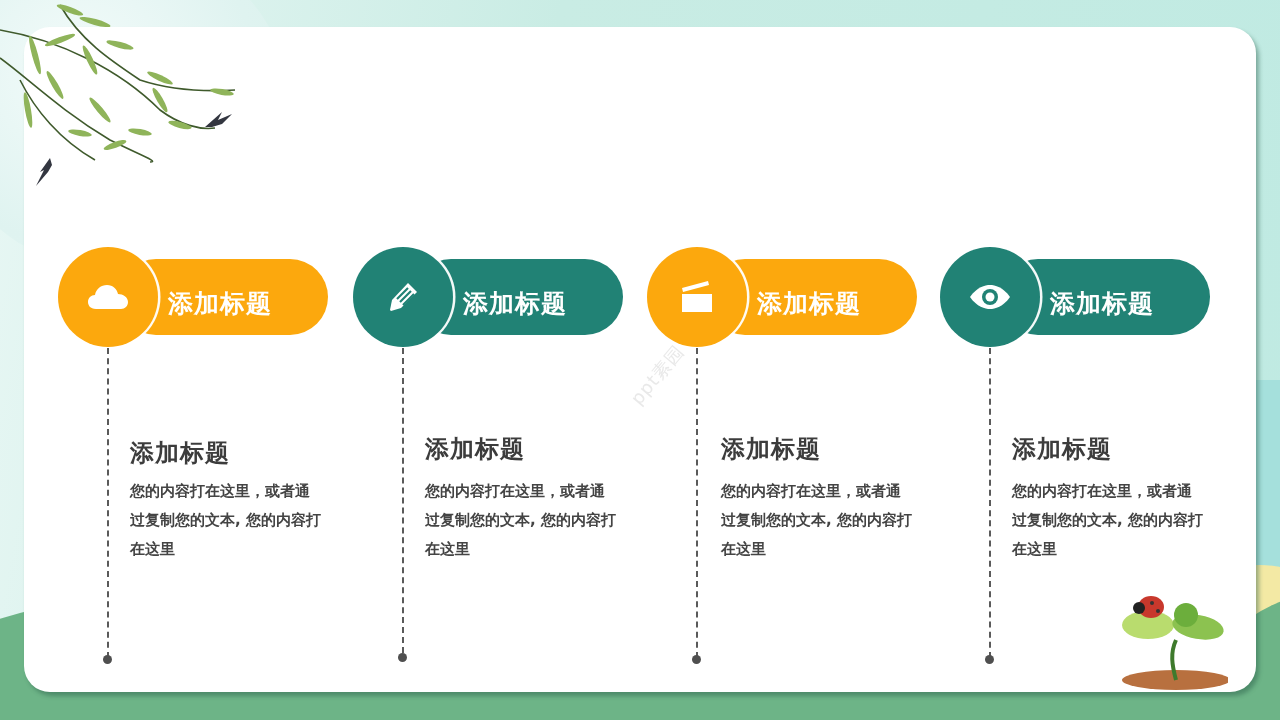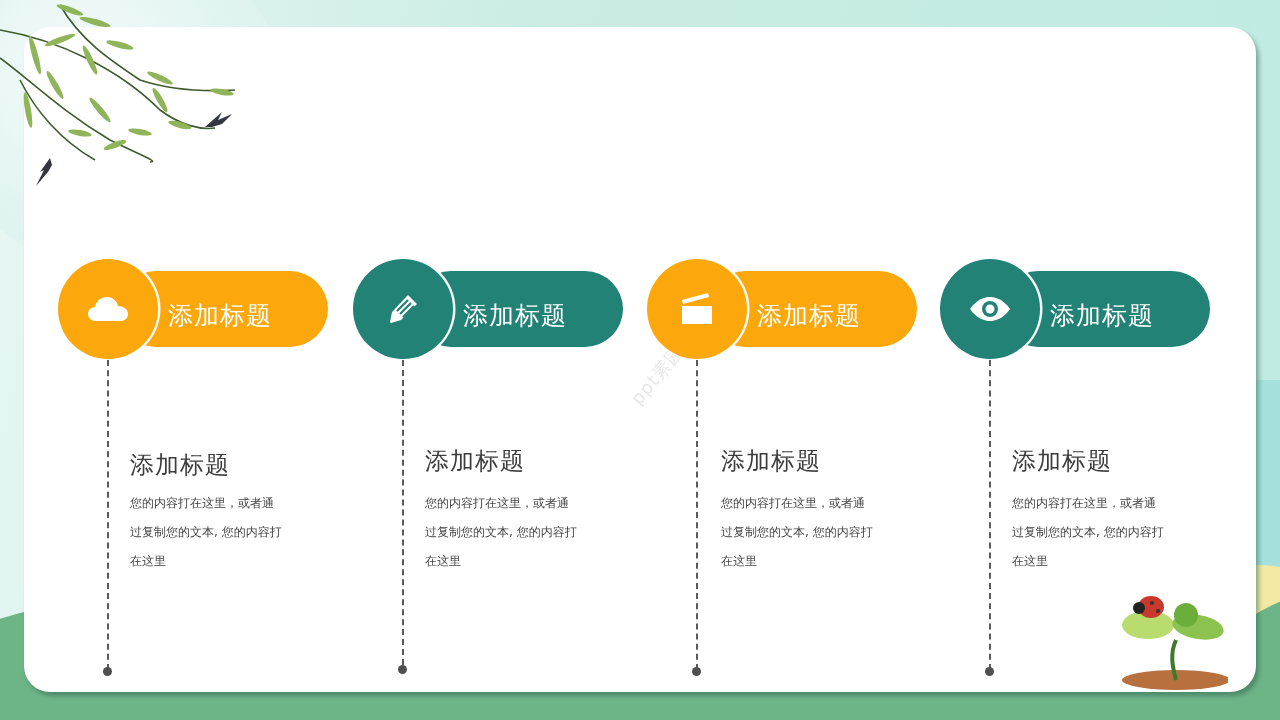--- a/index.html
+++ b/index.html
@@ -32,21 +32,21 @@
   .card {
     position:absolute; left:24px; top:27px; width:1232px; height:665px;
     background:#ffffff; border-radius:26px;
     box-shadow: 3px 4px 4px rgba(40,90,70,0.45);
   }
   .willow { position:absolute; left:0; top:0; width:250px; height:200px; }
   .watermark {
     position:absolute; left:598px; top:336px; font-size:18px; color:#e9e9e9;
     transform: rotate(-50deg); letter-spacing:1px;
   }
-  .col { position:absolute; top:232px; width:280px; height:420px; }
+  .col { position:absolute; top:220px; width:280px; height:420px;font-weight:bold; }
   .pill {
     position:absolute; left:60px; top:12px; width:210px; height:76px; border-radius:38px;
   }
   .pill-title {
     position:absolute; left:110px; top:28px; font-size:25px; color:#ffffff; letter-spacing:1px;
   }
   .circle {
     position:absolute; left:0; top:0; width:100px; height:100px; border-radius:50%;
     box-shadow: 1px 0 0 1.5px rgba(255,255,255,0.95);
     display:flex; align-items:center; justify-content:center;
@@ -57,21 +57,21 @@
     position:absolute; left:49px; top:101px; width:0; height:310px;
     border-left:2px dashed #5a5a5a;
   }
   .dot {
     position:absolute; left:45px; top:408px; width:9px; height:9px; border-radius:50%; background:#4f4f4f;
   }
   .sub-title {
     position:absolute; left:72px; top:188px; font-size:24px; color:#3c3c3c; letter-spacing:1px;
   }
   .body-text {
-    position:absolute; left:72px; top:230px; width:210px; font-size:12px; line-height:29px; color:#444;
+    position:absolute; left:72px; top:230px; width:210px; font-size:15px; line-height:29px; color:#444;
   }
   .sprout { position:absolute; left:1118px; top:585px; width:110px; height:110px; }
 </style>
 </head>
 <body>
 
 <div class="bg-topleft-blob"></div>
 <div class="bg-right-teal"></div>
 <div class="bg-right-yellow"></div>
 <div class="bg-right-green"></div>

